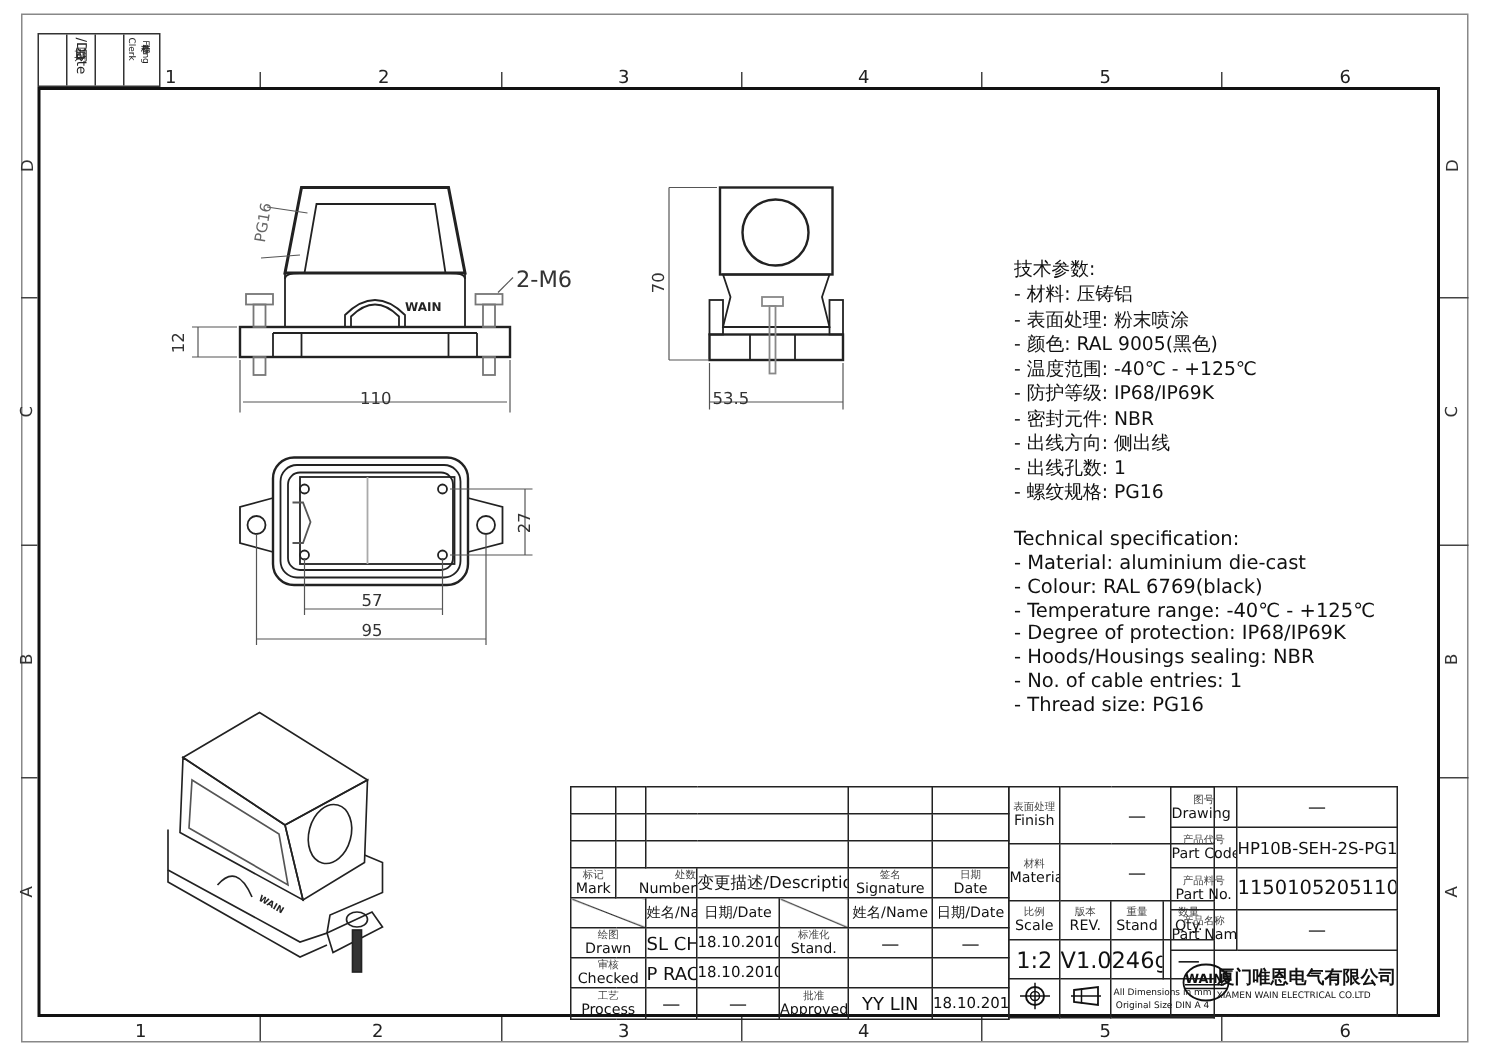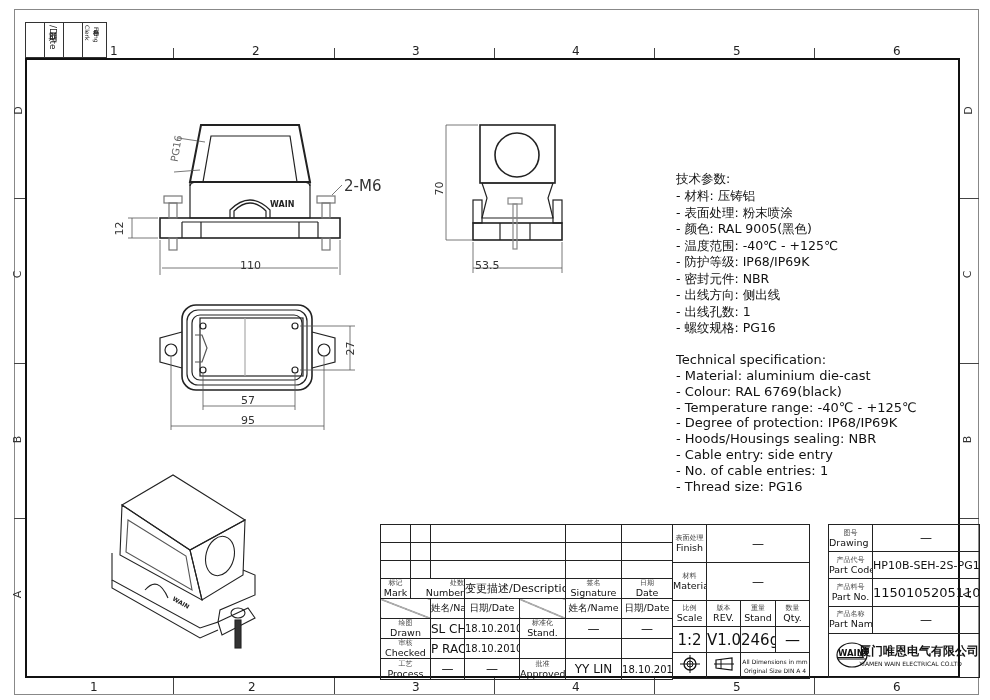--- a/index.html
+++ b/index.html
@@ -203,21 +203,20 @@
   <div class="spec">- 螺纹规格: PG16</div>
 </div>
 
 <div class="abs specen" style="left:676px;top:352px;">Technical specification:</div>
 <div class="abs" style="left:676px;top:368px;">
   <div class="specen">- Material: aluminium die-cast</div>
   <div class="specen">- Colour: RAL 6769(black)</div>
   <div class="specen">- Temperature range: -40℃ - +125℃</div>
   <div class="specen">- Degree of protection: IP68/IP69K</div>
   <div class="specen">- Hoods/Housings sealing: NBR</div>
-  <div class="specen">- Cable entry: side entry</div>
   <div class="specen">- No. of cable entries: 1</div>
   <div class="specen">- Thread size: PG16</div>
 </div>
 
 <table class="tb" style="left:380px;top:524px;width:292px;height:154px;border:1.5px solid #111;">
   <colgroup>
     <col style="width:30px">
       <col style="width:20px">
       <col style="width:34px">
       <col style="width:55px">
@@ -381,21 +380,21 @@
       </svg>
     </td>
     <td colspan="2" style="font-size:6px;line-height:9px;">
       <div>All Dimensions in mm</div>
       <div>Original Size DIN A 4</div>
     </td>
   </tr>
 </tbody>
   </table>
 
-<table class="tb" style="left:828px;top:524px;width:151px;height:154px;border:1.5px solid #111;">
+<table class="tb" style="left:780px;top:524px;width:151px;height:154px;border:1.5px solid #111;">
   <colgroup>
       <col style="width:44px">
       <col style="width:107px">
     </colgroup>
   <tbody>
       <tr style="height:27px">
     <td>
           <span class="cn">图号</span>
           <span class="en">Drawing No.</span>
         </td>

